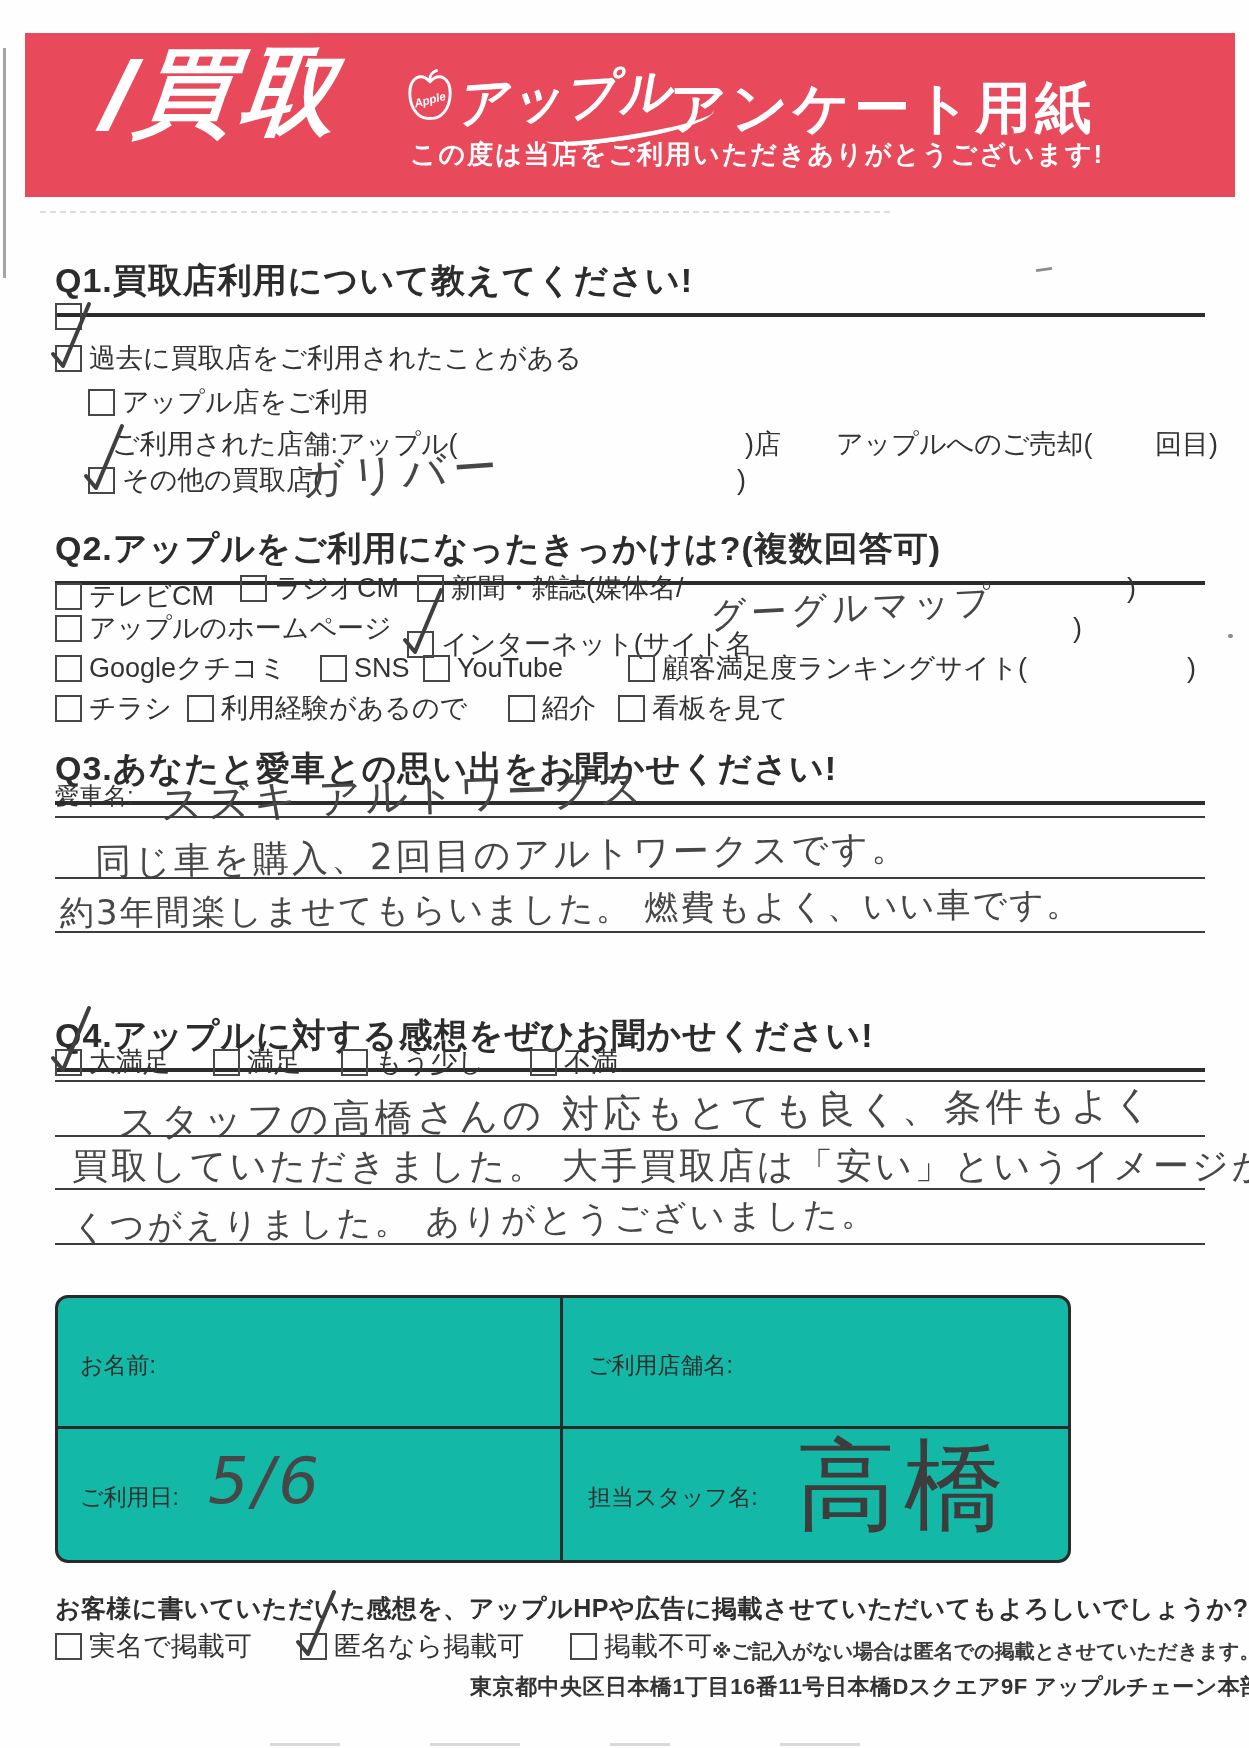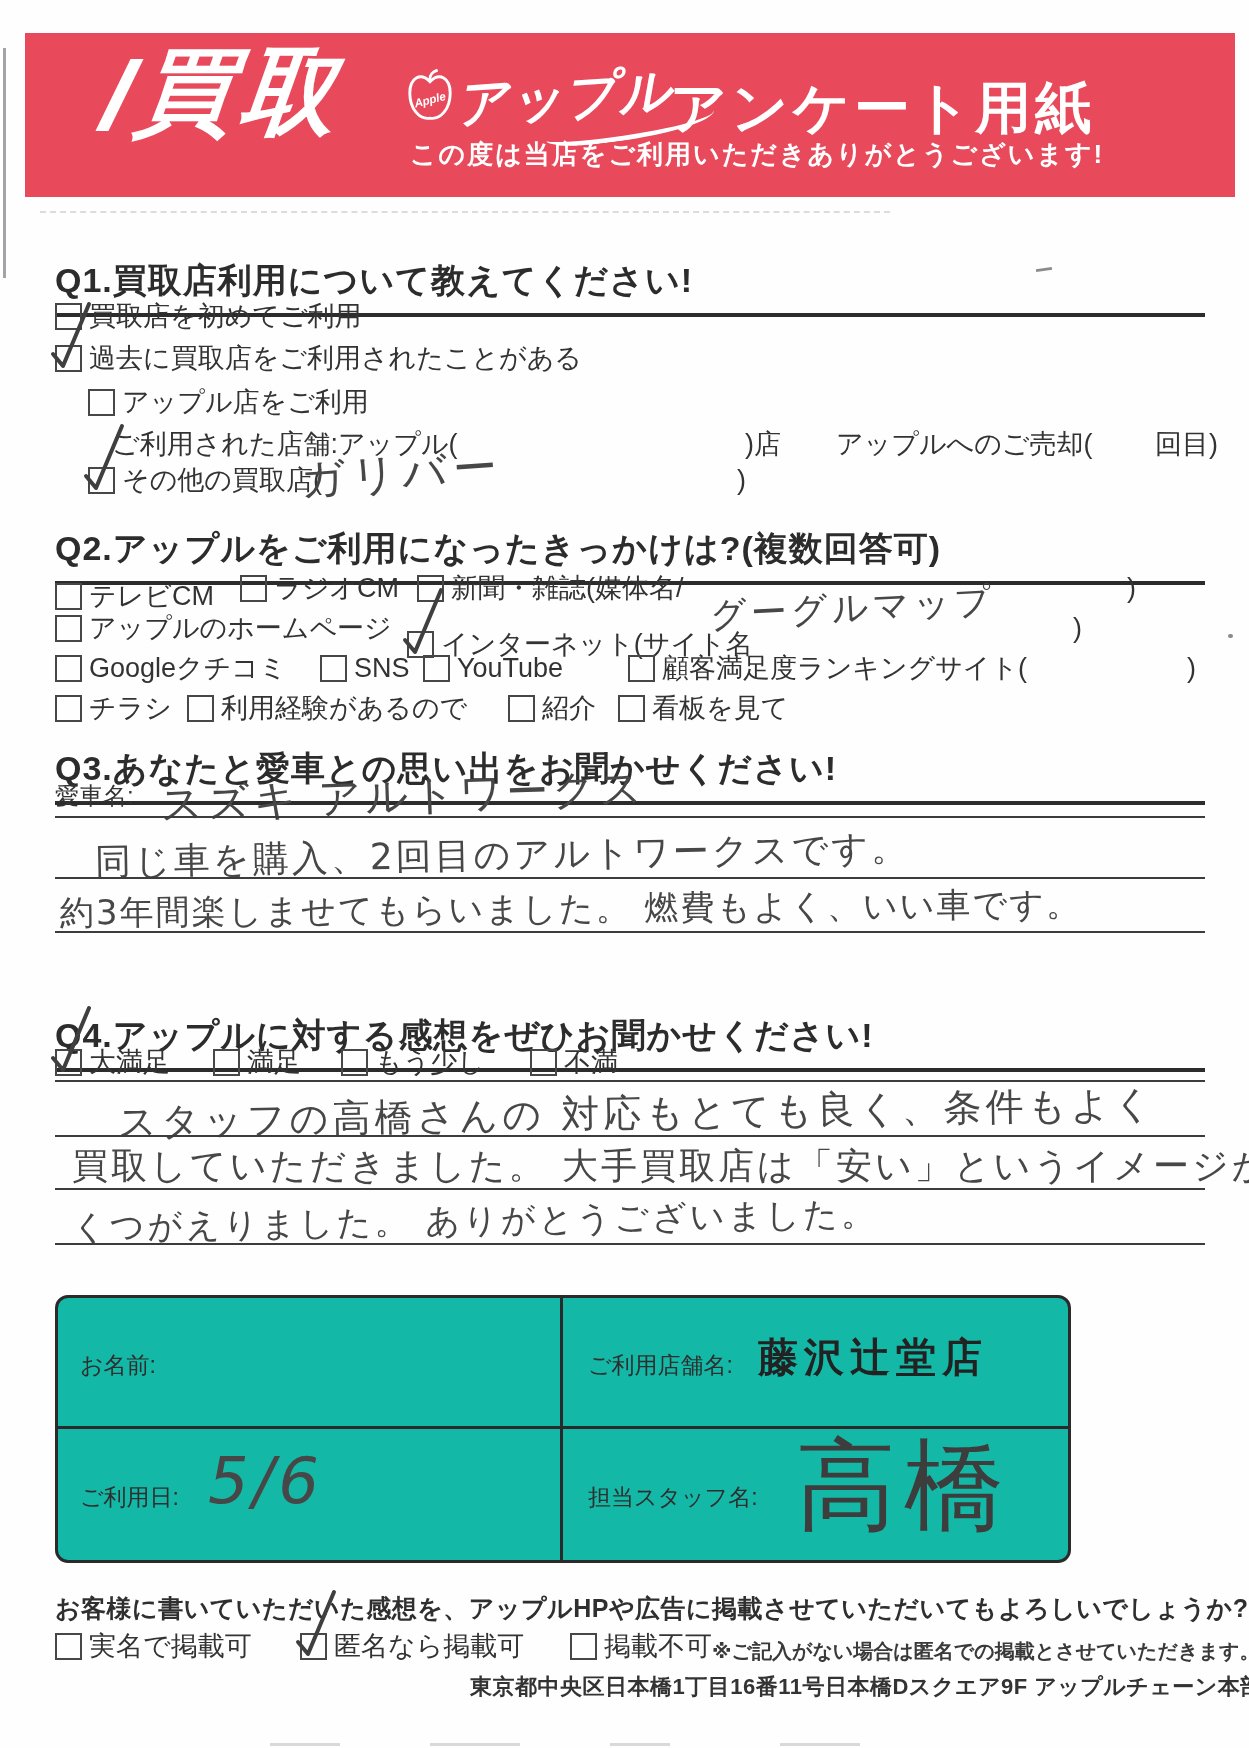--- a/index.html
+++ b/index.html
@@ -89,21 +89,20 @@
     <span class="brand-swash"></span>
     <span class="form-title">アンケート用紙</span>
     <span class="thanks">この度は当店をご利用いただきありがとうございます!</span>
   </div>
 
   <div>
     <h2 class="qtitle" style="top:230px;">Q1.買取店利用について教えてください!</h2>
 
     <div class="opt" style="left:55px;top:300px;">
       <span class="cb"></span>
-      <span>買取店を初めてご利用</span>
     </div>
 
     <div class="opt checked" style="left:55px;top:342px;">
       <span class="cb">
         <svg viewBox="0 0 46 78">
           <polyline points="41,4 15,66 5,54" fill="none" stroke="#3f3f3f" stroke-width="4" stroke-linecap="round" stroke-linejoin="round"></polyline>
         </svg>
       </span>
       <span>過去に買取店をご利用されたことがある</span>
     </div>
@@ -258,21 +257,20 @@
   </div>
 
   <div class="info-table">
     <div class="vdiv"></div>
     <div class="hdiv"></div>
 
     <span class="tlabel" style="left:22px;top:52px;">お名前:</span>
     <span class="hw" style="left:150px;top:40px;font-size:30px;"></span>
 
     <span class="tlabel" style="left:530px;top:52px;">ご利用店舗名:</span>
-    <span class="store-print">藤沢辻堂店</span>
 
     <span class="tlabel" style="left:22px;top:184px;">ご利用日:</span>
     <span class="hw" style="left:150px;top:146px;font-size:64px;font-style:italic;letter-spacing:4px;">5/6</span>
 
     <span class="tlabel" style="left:530px;top:184px;">担当スタッフ名:</span>
     <span class="hw" style="left:738px;top:122px;font-size:100px;letter-spacing:8px;color:#3d3d3d;">高橋</span>
   </div>
 
   <div>
     <div class="permission">お客様に書いていただいた感想を、アップルHPや広告に掲載させていただいてもよろしいでしょうか?</div>

